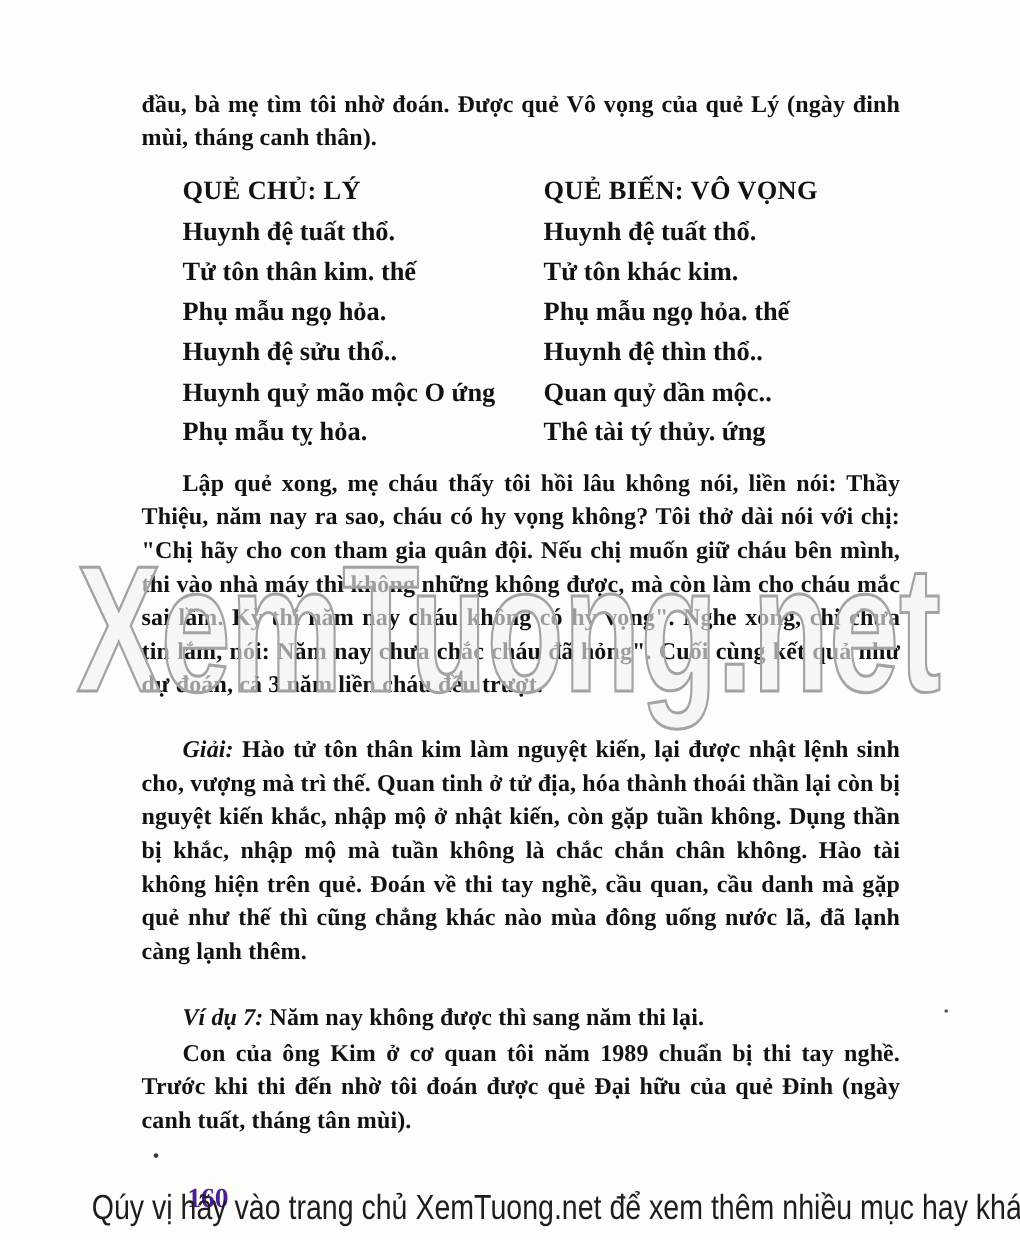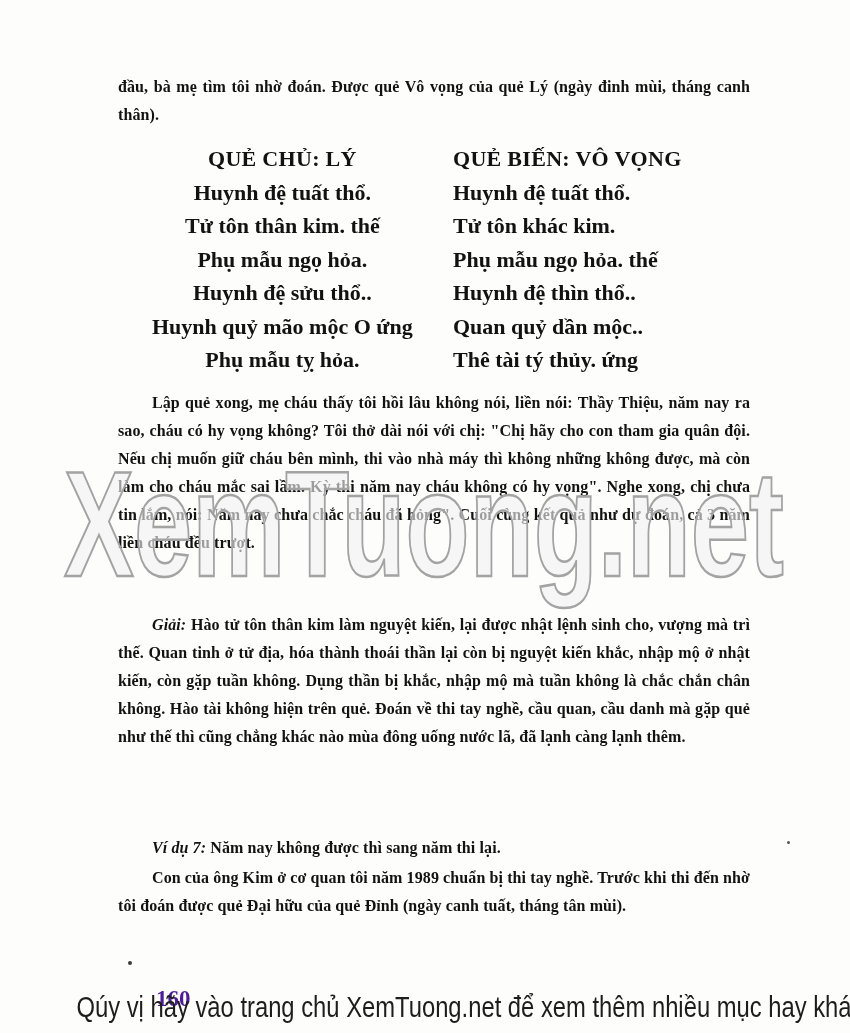--- a/index.html
+++ b/index.html
@@ -14,42 +14,42 @@
     color: #121212;
     overflow: hidden;
   }
 
   
   .para {
     position: absolute;
     left: 118px;
     width: 632px;
     margin: 0;
-    font-size: 16px;
+    font-size: 20px;
     line-height: 28px;
     font-weight: 700;
     text-align: justify;
     letter-spacing: 0.1px;
     font-family: Liberation Serif, serif;
   }
   .indent { text-indent: 34px; }
   .ital { font-style: italic; }
   .bold-ital { font-style: italic; font-weight: 700; }
 
   
   .hexcol {
     position: absolute;
     top: 142px;
     margin: 0;
     font-size: 22px;
     line-height: 33.5px;
     font-weight: 700;
     white-space: nowrap;
   }
-  .hexcol-left  { left: 152px; text-align: center; }
+  .hexcol-left  { left: 152px; }
   .hexcol-right { left: 453px; }
   .hexcol .hex-title { letter-spacing: 0.3px; }
 
   
   .watermark {
     position: absolute;
     left: 62px;
     top: 436px;
     width: 740px;
     height: 200px;

